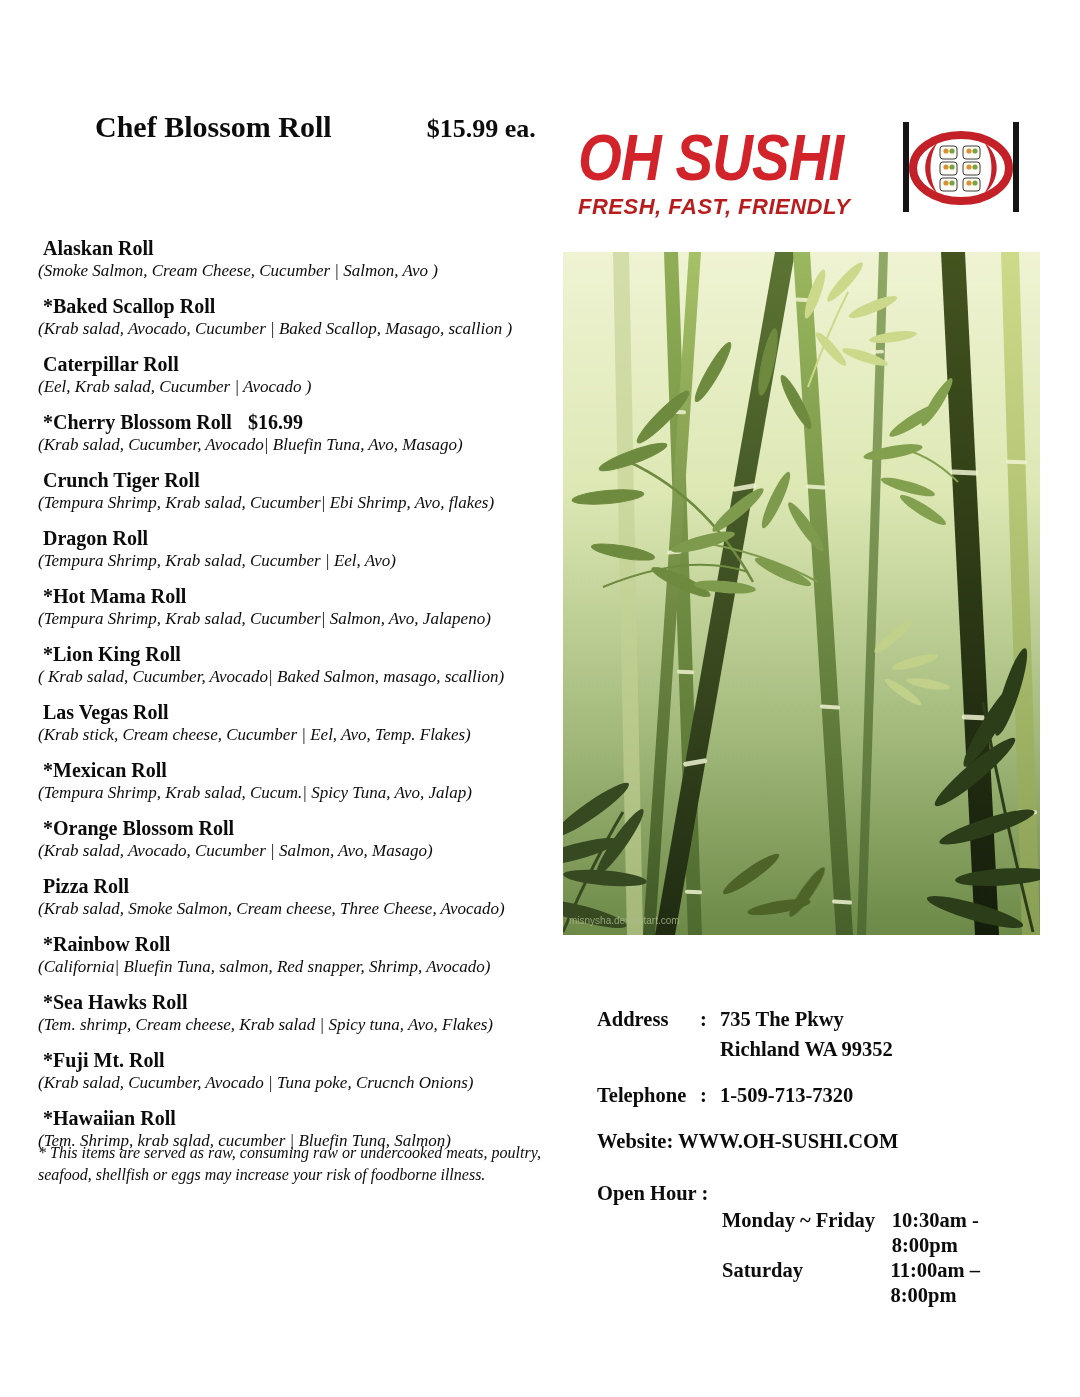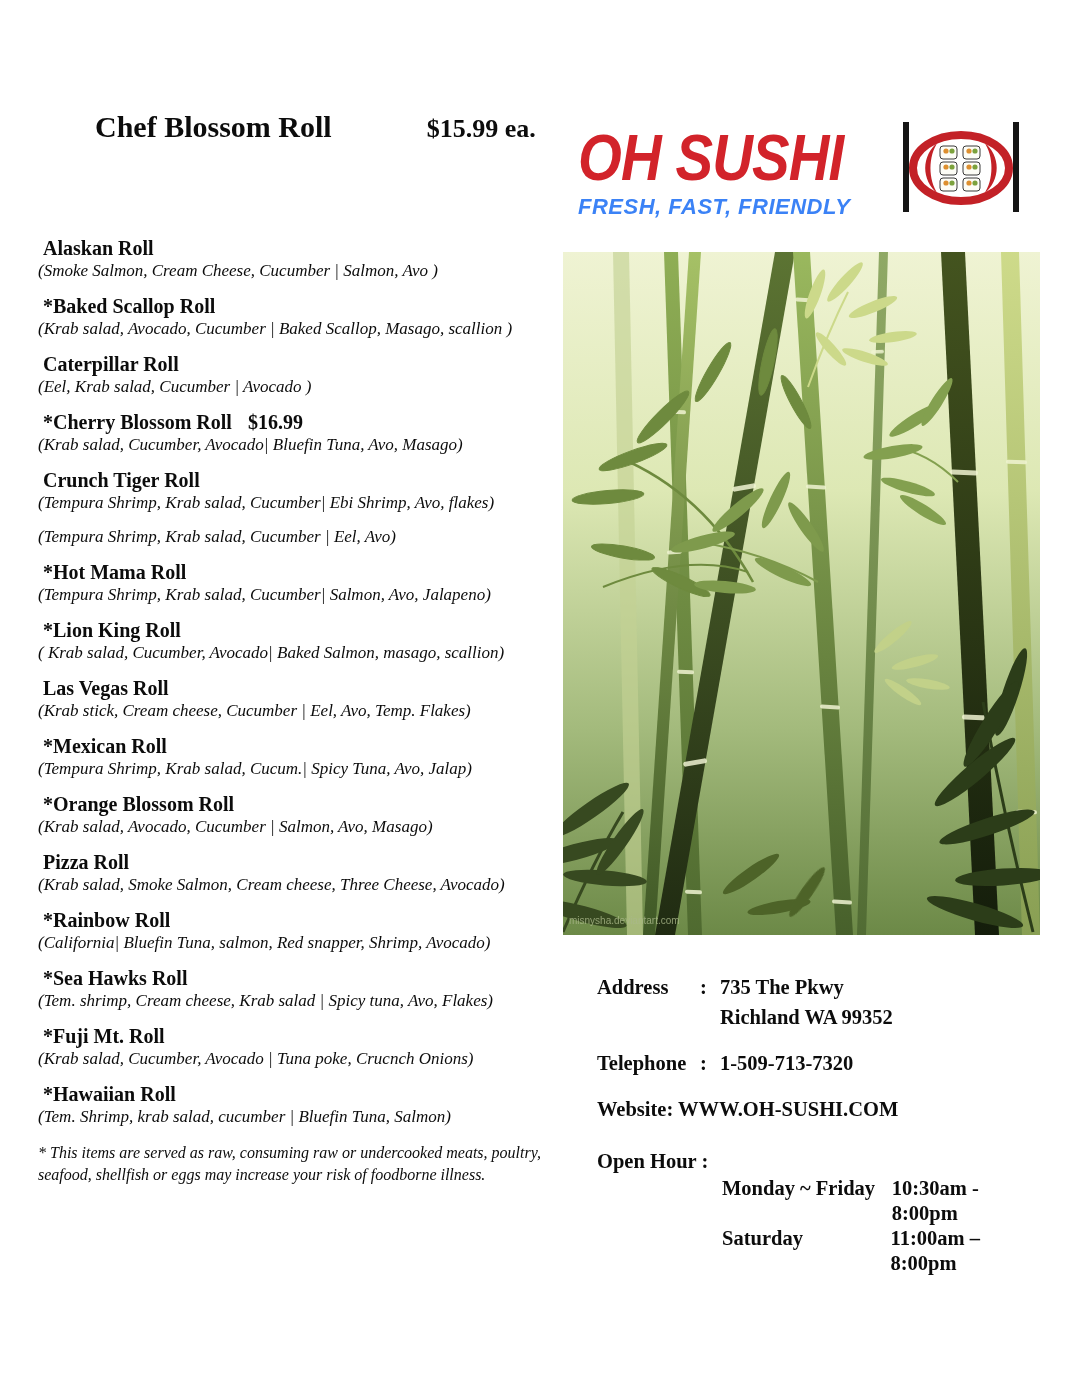--- a/index.html
+++ b/index.html
@@ -21,28 +21,28 @@
               font-style:italic;font-size:16px;line-height:1.35;}
 
   
   .brand{position:absolute;left:578px;top:126px;width:460px;}
   .brand-name{font-family:"Liberation Sans","DejaVu Sans",sans-serif;
               font-weight:bold;font-style:italic;font-size:64px;line-height:64px;
               letter-spacing:-1px;transform:scaleX(.88);transform-origin:left center;
               white-space:nowrap;}
   .brand-tagline{font-family:"Liberation Sans","DejaVu Sans",sans-serif;
                  font-weight:bold;font-style:italic;font-size:22px;letter-spacing:.5px;
-                 color:#3b82f6;margin-top:4px;white-space:nowrap;}
+                 color:#b91c1c;margin-top:4px;white-space:nowrap;}
   .brand-icon{position:absolute;left:322px;top:-4px;width:122px;height:94px;}
 
   
   .bamboo{position:absolute;left:563px;top:252px;width:477px;height:683px;display:block;}
 
   
-  .contact{position:absolute;left:597px;top:972px;width:450px;
+  .contact{position:absolute;left:597px;top:1004px;width:450px;
            font-weight:bold;font-size:20.5px;line-height:30px;}
   .c-row{display:flex;}
   .c-label{width:103px;}
   .c-colon{width:20px;}
   .addr2{margin-left:123px;}
   .gap16{height:16px;} .gap22{height:22px;}
   .hours-row{display:flex;padding-left:89px;line-height:25px;}
   .hours-days{width:173px;margin-left:36px;}
 </style>
 </head>
@@ -76,20 +76,21 @@
         <div><span class="item-name">*Cherry Blossom Roll</span><span class="item-price">$16.99</span></div>
         <div class="item-desc">(Krab salad, Cucumber, Avocado| Bluefin Tuna, Avo, Masago)</div>
       </div>
 
       <div class="menu-item">
         <div><span class="item-name">Crunch Tiger Roll</span><span class="item-price"></span></div>
         <div class="item-desc">(Tempura Shrimp, Krab salad, Cucumber| Ebi Shrimp, Avo, flakes)</div>
       </div>
 
       <div class="menu-item">
+        <div><span class="item-name">Dragon Roll</span><span class="item-price"></span></div>
         <div class="item-desc">(Tempura Shrimp, Krab salad, Cucumber | Eel, Avo)</div>
       </div>
 
       <div class="menu-item">
         <div><span class="item-name">*Hot Mama Roll</span><span class="item-price"></span></div>
         <div class="item-desc">(Tempura Shrimp, Krab salad, Cucumber| Salmon, Avo, Jalapeno)</div>
       </div>
 
       <div class="menu-item">
         <div><span class="item-name">*Lion King Roll</span><span class="item-price"></span></div>

